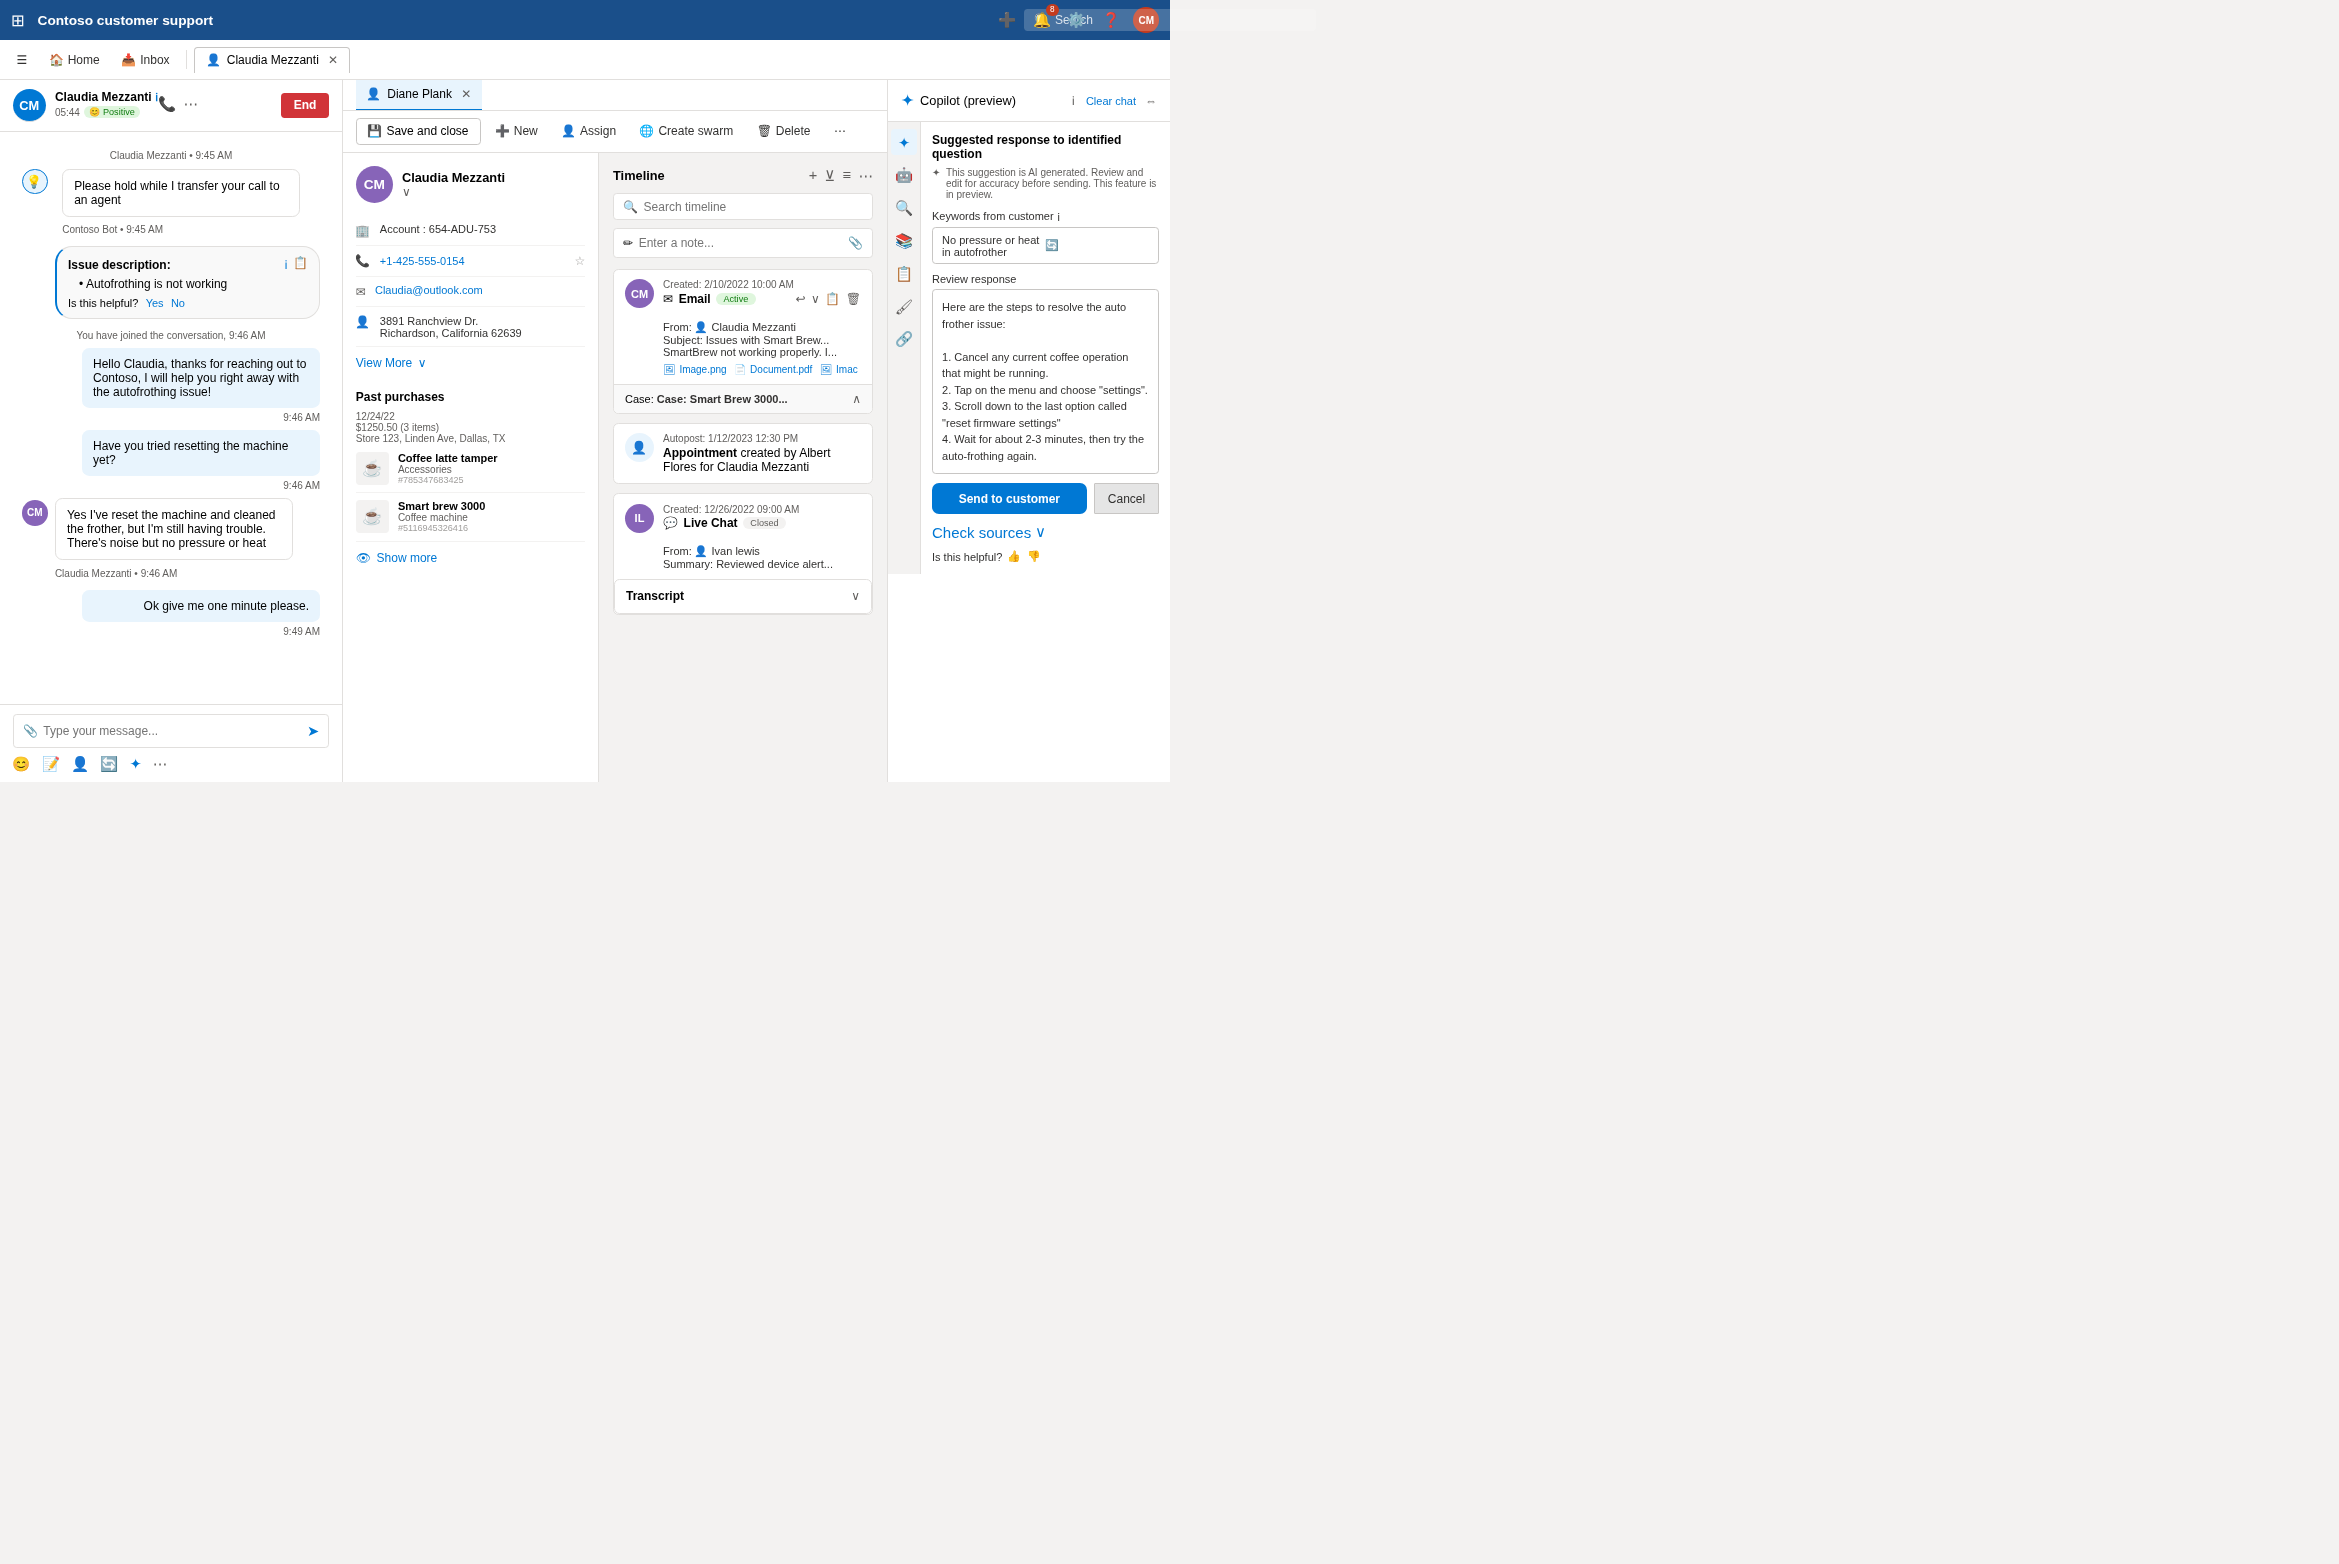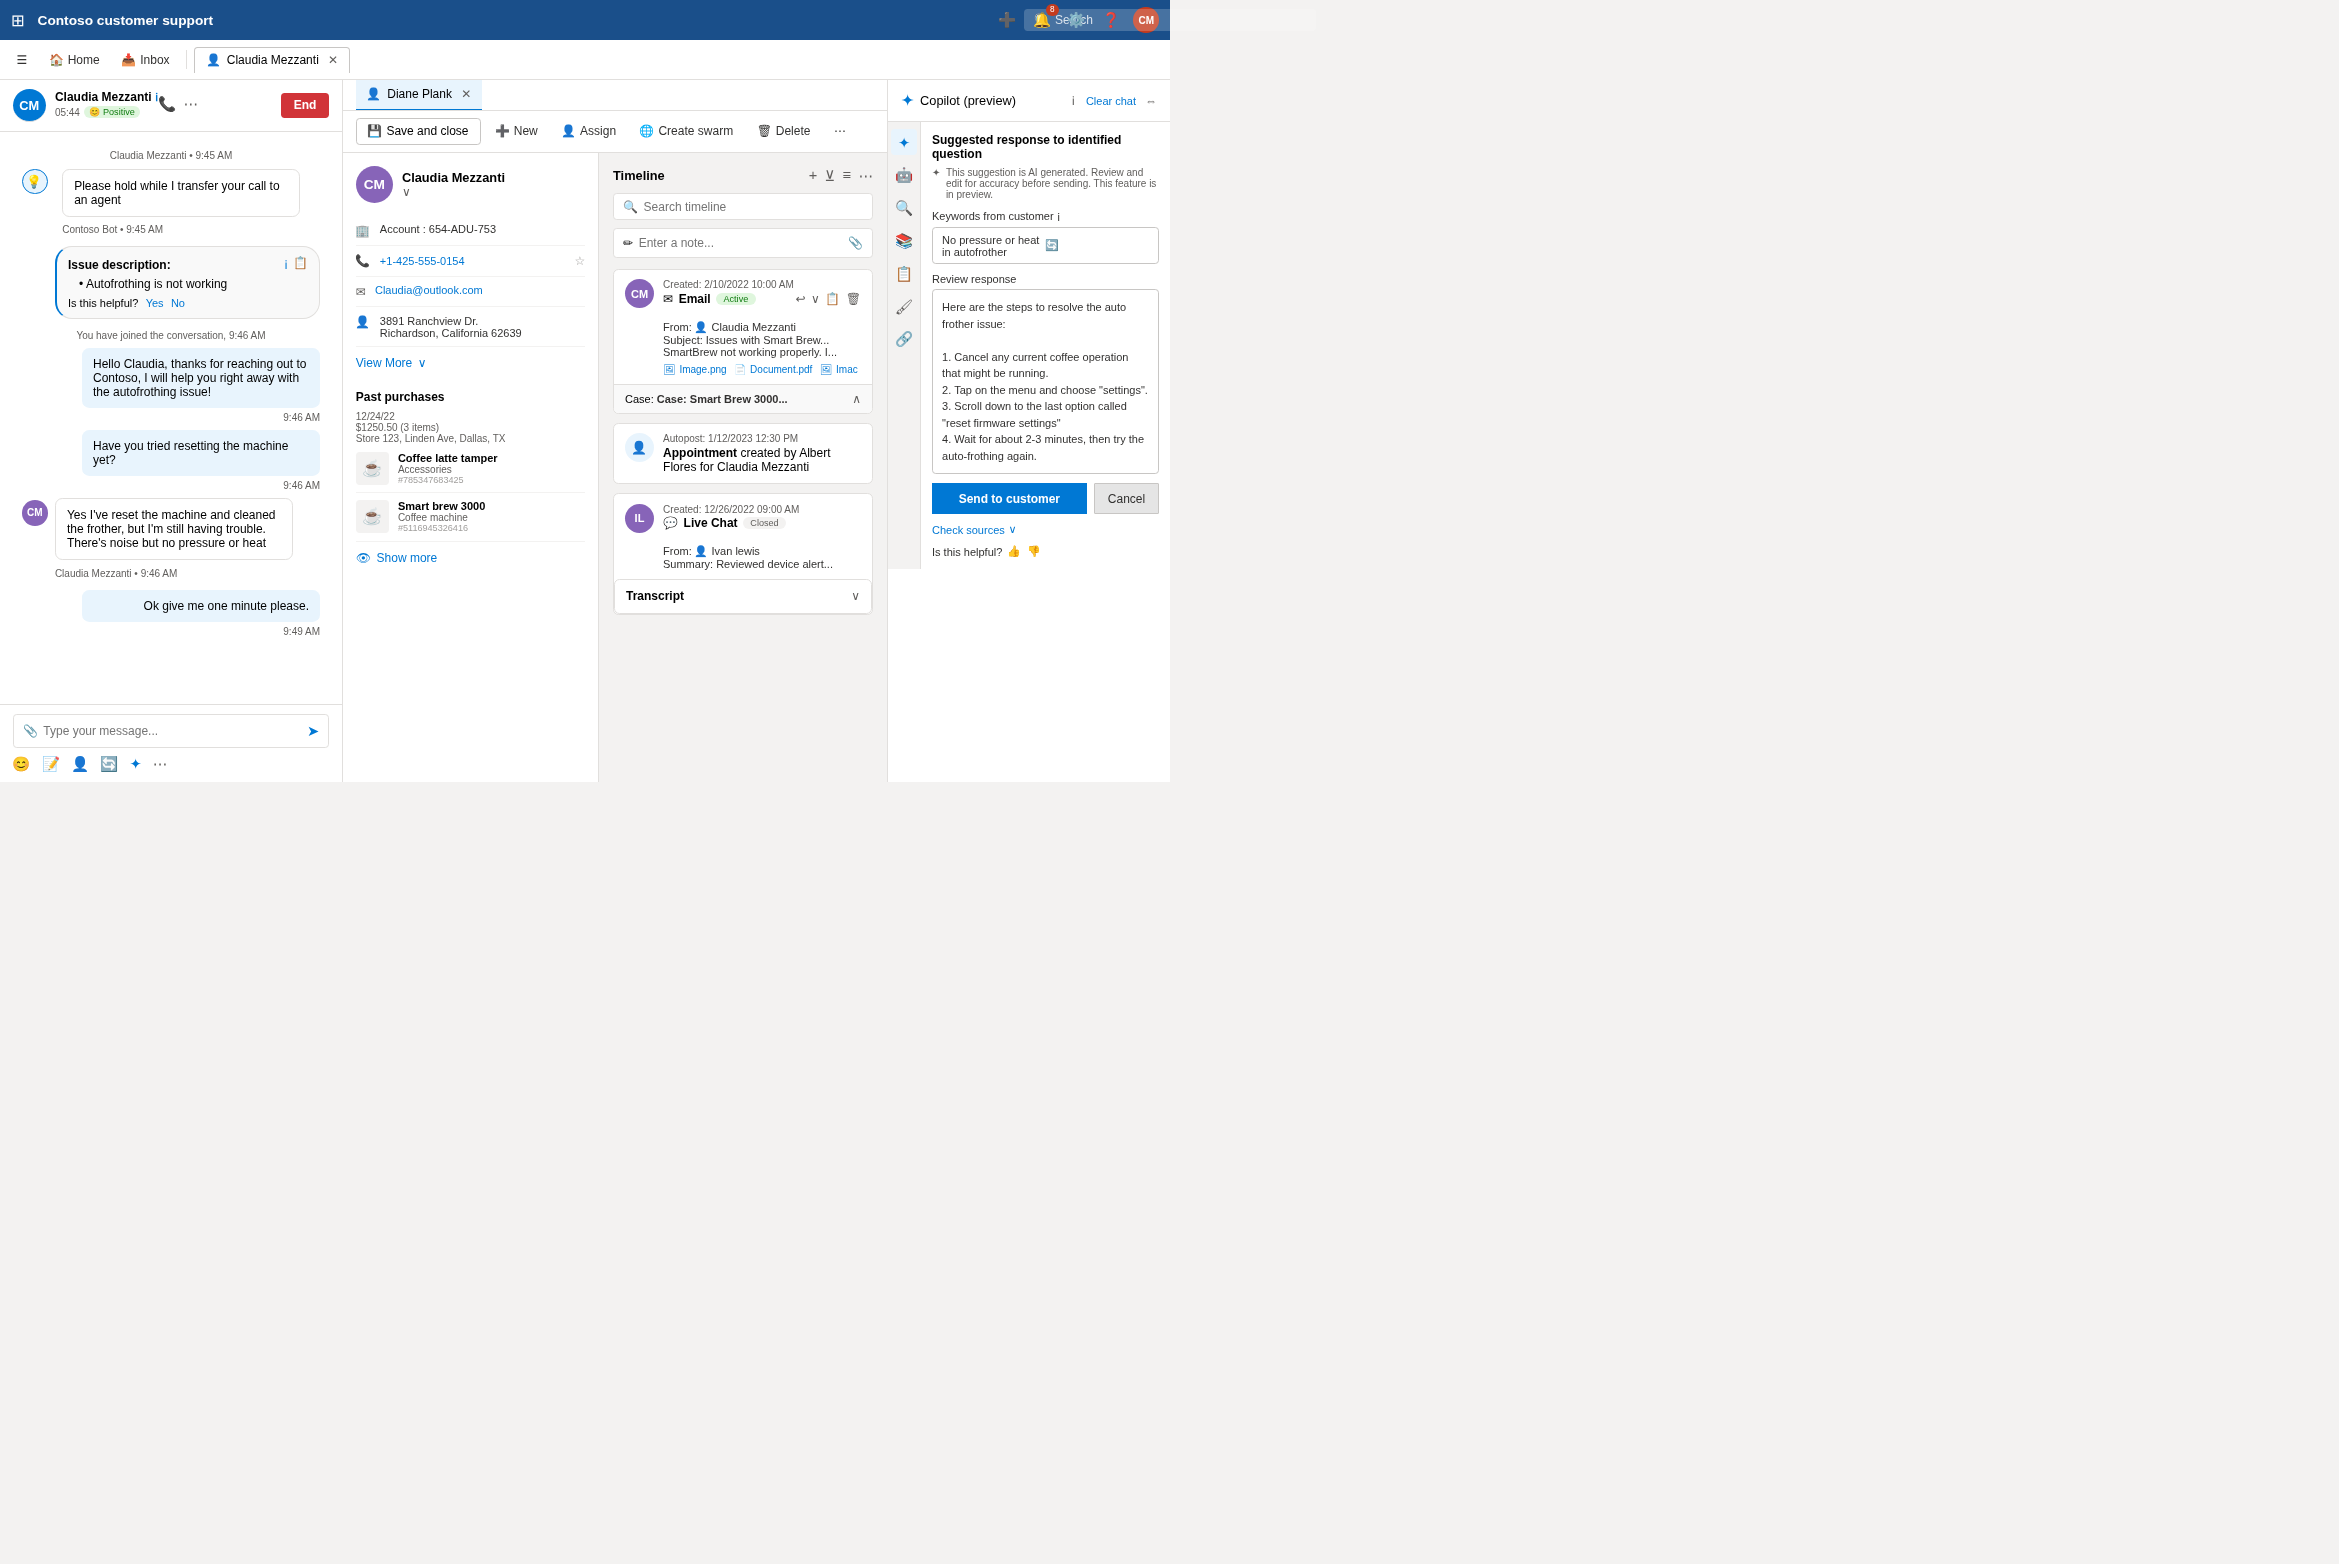--- a/index.html
+++ b/index.html
@@ -309,29 +309,29 @@
     .review-section { margin-bottom: 9.1px; }
     .review-label { font-size: 11px; color: #323130; margin-bottom: 3.7px; }
     .review-textarea {
       border: 0.9px solid #c8c6c4; border-radius: 3.7px; padding: 9.1px;
       font-size: 11px; color: #323130; line-height: 1.5;
       background: white; min-height: 146px;
     }
     .action-row { display: flex; gap: 7.3px; margin-bottom: 9.1px; }
     .send-customer-btn {
       background: #0078d4; color: white; border: none;
-      padding: 7.3px 12.8px; border-radius: 0; cursor: pointer;
+      padding: 7.3px 12.8px; border-radius: 7px; cursor: pointer;
       font-size: 12px; font-weight: 600; flex: 1;
     }
     .cancel-btn {
       background: #e5e5e5; color: #323130; border: 0.9px solid #c8c6c4;
       padding: 7.3px 12.8px; border-radius: 1px; cursor: pointer;
       font-size: 12px;
     }
-    .check-sources { color: #0078d4; font-size: 11px; cursor: pointer; display: flex; align-items: center; gap: 3.7px; margin-bottom: 9.1px; }
+    .check-sources { color: #0078d4; font-size: 15px; cursor: pointer; display: flex; align-items: center; gap: 3.7px; margin-bottom: 9.1px; }
     .helpful-question { font-size: 11px; color: #323130; display: flex; align-items: center; gap: 5.5px; }
 
     
     ::-webkit-scrollbar { width: 3.7px; }
     ::-webkit-scrollbar-thumb { background: #c8c6c4; border-radius: 1.8px; }
 
     .collapse-icon { cursor: pointer; color: #605e5c; }
     .delete-btn { display: flex; align-items: center; gap: 3.7px; }
   </style>
 </head>

